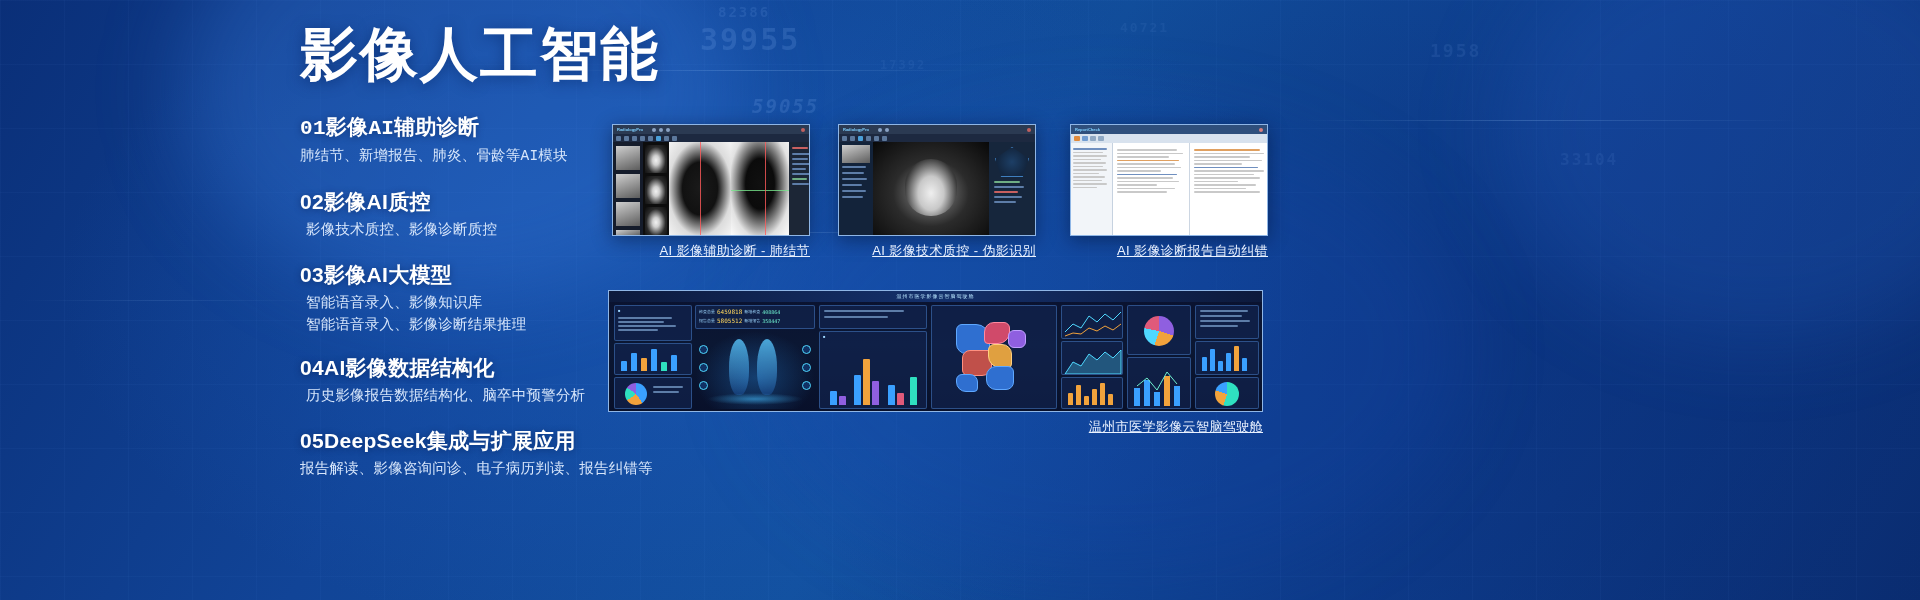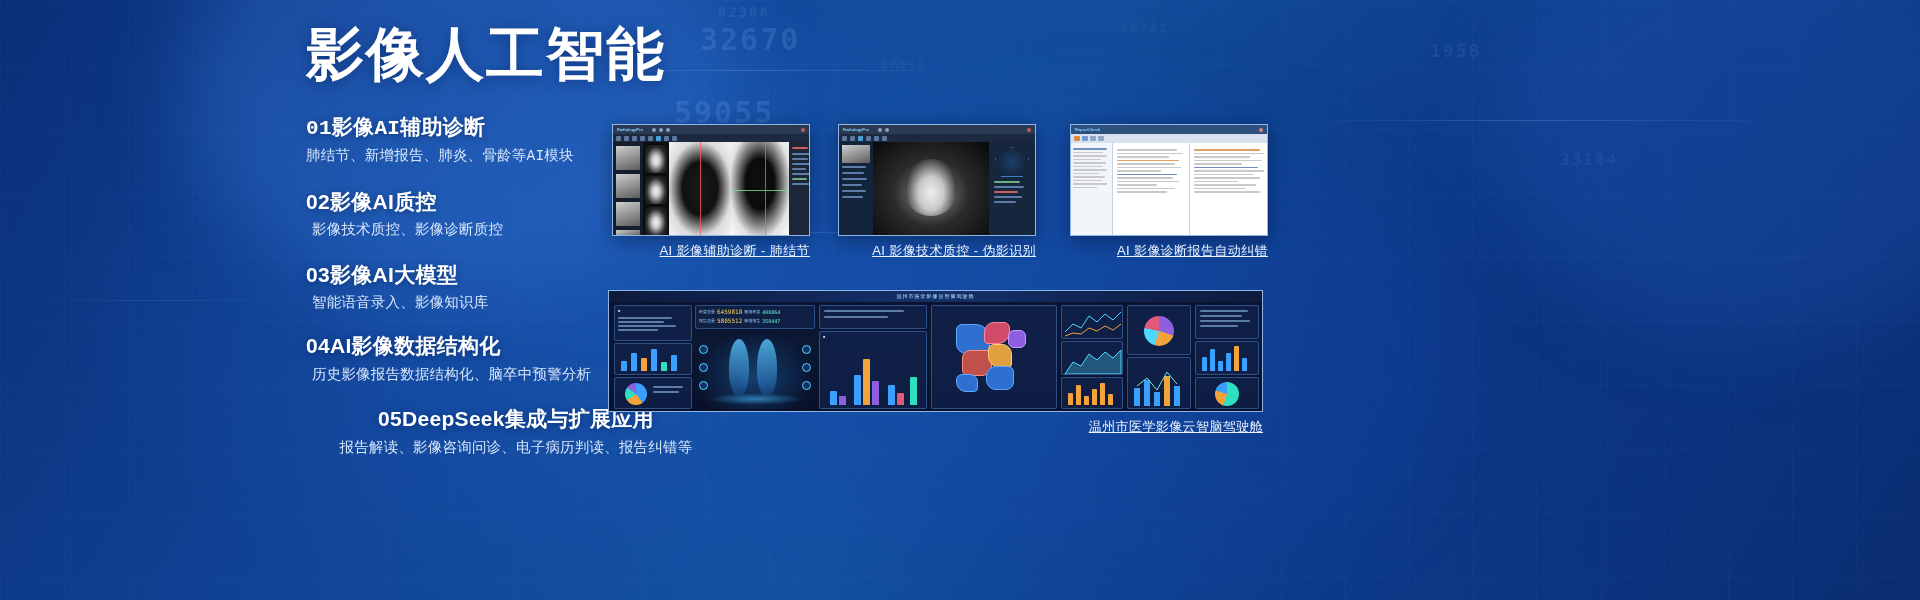--- a/index.html
+++ b/index.html
@@ -40,21 +40,21 @@
     background-size:64px 64px;
     opacity:.9;
   }
   .glow {
     position:absolute;
     border-radius:50%;
     filter:blur(40px);
   }
 
   
-  #leftcol { position:absolute; left:300px; top:24px; width:420px;margin-left:6px; }
+  #leftcol { position:absolute; left:300px; top:24px; width:420px; }
   #main-title {
     font-size:58px; font-weight:900; color:#ffffff; letter-spacing:2px;
     line-height:1.05;
     text-shadow:0 2px 14px rgba(0,30,90,.55);
   }
   .feature { margin-top:14px; }
   .feature-title {
     font-size:21px; font-weight:900; color:#ffffff; letter-spacing:.3px;
     text-shadow:0 1px 6px rgba(0,25,75,.5);
     line-height:1.35;
@@ -137,22 +137,22 @@
 <body>
 
 <div id="stage">
 
   <div class="bggrid"></div>
 
   <div class="glow" style="left:180px;top:-120px;width:560px;height:420px;background:rgba(60,130,230,.30);"></div>
   <div class="glow" style="left:760px;top:120px;width:700px;height:460px;background:rgba(20,70,170,.30);"></div>
   <div class="glow" style="left:1500px;top:-80px;width:520px;height:420px;background:rgba(40,100,200,.22);"></div>
 
-  <div class="bgnum" style="left:700px;top:22px;font-size:30px;">32670</div>
-  <div class="bgnum" style="left:674px;top:95px;font-size:30px;">59055</div>
+  <div class="bgnum" style="left:700px;top:22px;font-size:30px;">39955</div>
+  <div class="bgnum" style="left:752px;top:95px;font-size:19px;font-style:italic;">59055</div>
   <div class="bgnum" style="left:718px;top:4px;font-size:14px;opacity:.75;">82386</div>
   <div class="bgnum" style="left:640px;top:192px;font-size:24px;">26722</div>
   <div class="bgnum" style="left:1430px;top:40px;font-size:18px;opacity:.6;">1958</div>
   <div class="bgnum" style="left:1560px;top:150px;font-size:16px;opacity:.5;">33104</div>
   <div class="bgnum" style="left:1120px;top:20px;font-size:13px;opacity:.45;">40721</div>
   <div class="bgnum" style="left:880px;top:58px;font-size:12px;opacity:.4;">17392</div>
 
   <div class="bgline" style="left:560px;top:70px;width:420px;"></div>
   <div class="bgline" style="left:600px;top:232px;width:360px;"></div>
   <div class="bgline" style="left:1300px;top:120px;width:500px;"></div>
@@ -173,31 +173,32 @@
       <div class="feature-title">02影像AI质控</div>
       <div class="feature-desc">
         <div>影像技术质控、影像诊断质控</div>
       </div>
     </div>
 
     <div class="feature f3" style="margin-top:20px;">
       <div class="feature-title">03影像AI大模型</div>
       <div class="feature-desc">
         <div>智能语音录入、影像知识库</div>
+        <div>智能语音录入、影像诊断结果推理</div>
       </div>
     </div>
 
     <div class="feature f4" style="margin-top:18px;">
       <div class="feature-title">04AI影像数据结构化</div>
       <div class="feature-desc">
         <div>历史影像报告数据结构化、脑卒中预警分析</div>
       </div>
     </div>
 
-    <div class="feature f5" style="margin-top:20px;text-align:center;">
+    <div class="feature f5" style="margin-top:20px;">
       <div class="feature-title">05DeepSeek集成与扩展应用</div>
       <div class="feature-desc">
         <div>报告解读、影像咨询问诊、电子病历判读、报告纠错等</div>
       </div>
     </div>
   </div>
 
   <div class="shot" style="left:612px;top:124px;width:198px;height:112px;">
     <div class="winbar">
       <span class="brand">RadiologyPro</span>

